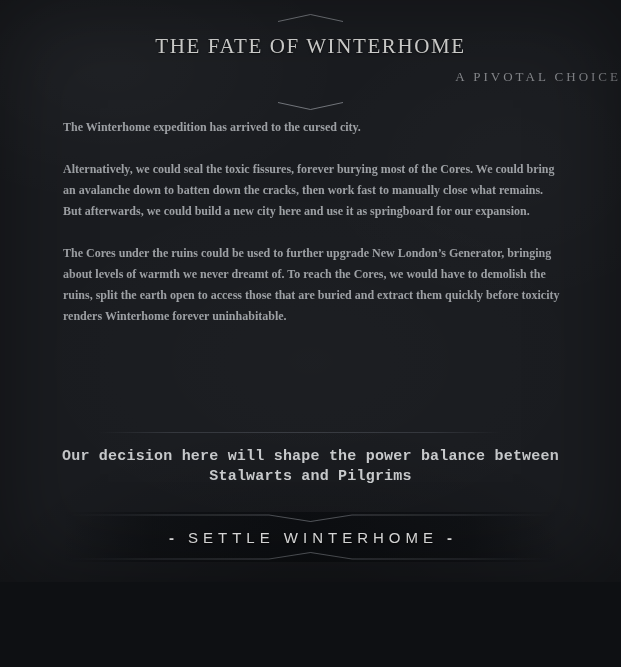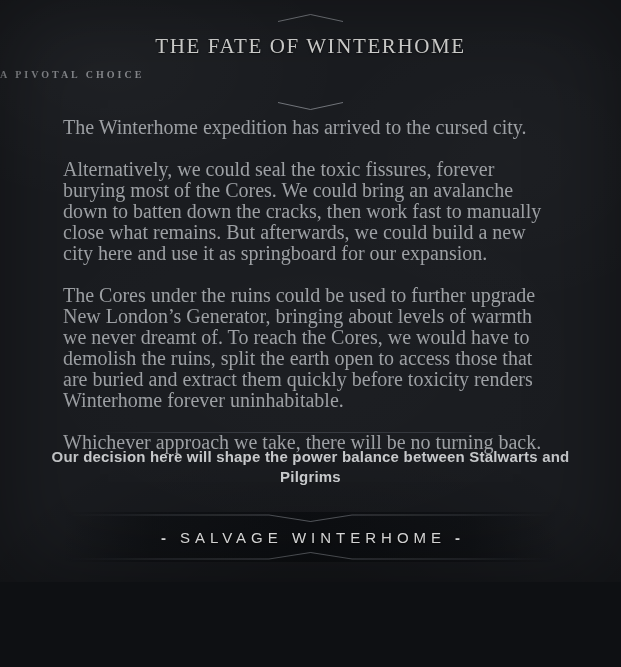--- a/index.html
+++ b/index.html
@@ -32,47 +32,47 @@
     top: 34px; left: 0; width: 100%;
     text-align: center;
     font-size: 21px;
     letter-spacing: 1.6px;
     color: #d5d5d3;
     text-shadow: 0 1px 2px rgba(0,0,0,0.6);
   }
   .subtitle {
     position: absolute;
     top: 69px; left: 0; width: 100%;
-    text-align: left;
-    font-size: 10px;
+    text-align: right;
+    font-size: 13px;
     letter-spacing: 3px;
     color: #86888c;
-    font-weight: bold;
   }
 
   .body-text {
     position: absolute;
     top: 117px; left: 63px; width: 497px;
-    font-size: 20px;
+    font-size: 12px;
     line-height: 21px;
     color: #9da0a4;
+    font-weight: bold;
   }
   .body-text p { margin: 0 0 21px 0; }
 
   .note-divider {
     position: absolute;
     top: 432px; left: 98px; width: 404px; height: 1px;
     background: linear-gradient(90deg, transparent, #34373d 18%, #393c42 50%, #34373d 82%, transparent);
   }
 
   .note {
     position: absolute;
     top: 447px; left: 50px; width: 521px;
     text-align: center;
-    font-family: Liberation Sans, sans-serif;
+    font-family: Liberation Mono, monospace;
     font-weight: bold;
     font-size: 15px;
     line-height: 20px;
     letter-spacing: 0.2px;
     color: #c7c9cb;
   }
 
   .choice-button {
     position: absolute;
     left: 63px; width: 495px; height: 50px;
@@ -150,21 +150,20 @@
       </linearGradient>
     </defs>
     <path d="M2 1.5 H491" stroke="url(#hg2)" stroke-width="1" fill="none"></path>
     <path d="M214 1.5 L246.5 8.5 L279 1.5" stroke="#80848a" stroke-width="1" fill="none" opacity="0.85"></path>
   </svg>
 
   <div class="body-text">
     <p>The Winterhome expedition has arrived to the cursed city.</p>
     <p>Alternatively, we could seal the toxic fissures, forever burying most of the Cores. We could bring an avalanche down to batten down the cracks, then work fast to manually close what remains. But afterwards, we could build a new city here and use it as springboard for our expansion.</p>
     <p>The Cores under the ruins could be used to further upgrade New London’s Generator, bringing about levels of warmth we never dreamt of. To reach the Cores, we would have to demolish the ruins, split the earth open to access those that are buried and extract them quickly before toxicity renders Winterhome forever uninhabitable.</p>
-    <p>Whichever approach we take, there will be no turning back.</p>
   </div>
 
   <div class="note-divider"></div>
 
   <div class="note">Our decision here will shape the power balance between Stalwarts and Pilgrims</div>
 
   <button class="choice-button salvage">
     <svg class="frame-top" viewBox="0 0 495 12">
       <defs>
         <linearGradient id="bg1" x1="0" y1="0" x2="1" y2="0">
@@ -172,21 +171,21 @@
           <stop offset="0.18" stop-color="#777c84" stop-opacity="0.75"></stop>
           <stop offset="0.5" stop-color="#aeb3ba" stop-opacity="1"></stop>
           <stop offset="0.82" stop-color="#777c84" stop-opacity="0.75"></stop>
           <stop offset="1" stop-color="#5a5e65" stop-opacity="0"></stop>
         </linearGradient>
       </defs>
       <path d="M6 3 H206 L247.5 9.5 L289 3 H489" stroke="url(#bg1)" stroke-width="1" fill="none" opacity="0.45"></path>
       <path d="M6 9.5 H489" stroke="url(#bg1)" stroke-width="1.2" fill="none"></path>
     </svg>
     <span class="button-dash left">-</span>
-    <span class="button-label">SALVAGE WINTERHOME</span>
+    <span class="button-label">SETTLE WINTERHOME</span>
     <span class="button-dash right">-</span>
     <svg class="frame-bottom" viewBox="0 0 495 12">
       <defs>
         <linearGradient id="bg2" x1="0" y1="0" x2="1" y2="0">
           <stop offset="0" stop-color="#5a5e65" stop-opacity="0"></stop>
           <stop offset="0.18" stop-color="#777c84" stop-opacity="0.75"></stop>
           <stop offset="0.5" stop-color="#aeb3ba" stop-opacity="1"></stop>
           <stop offset="0.82" stop-color="#777c84" stop-opacity="0.75"></stop>
           <stop offset="1" stop-color="#5a5e65" stop-opacity="0"></stop>
         </linearGradient>

